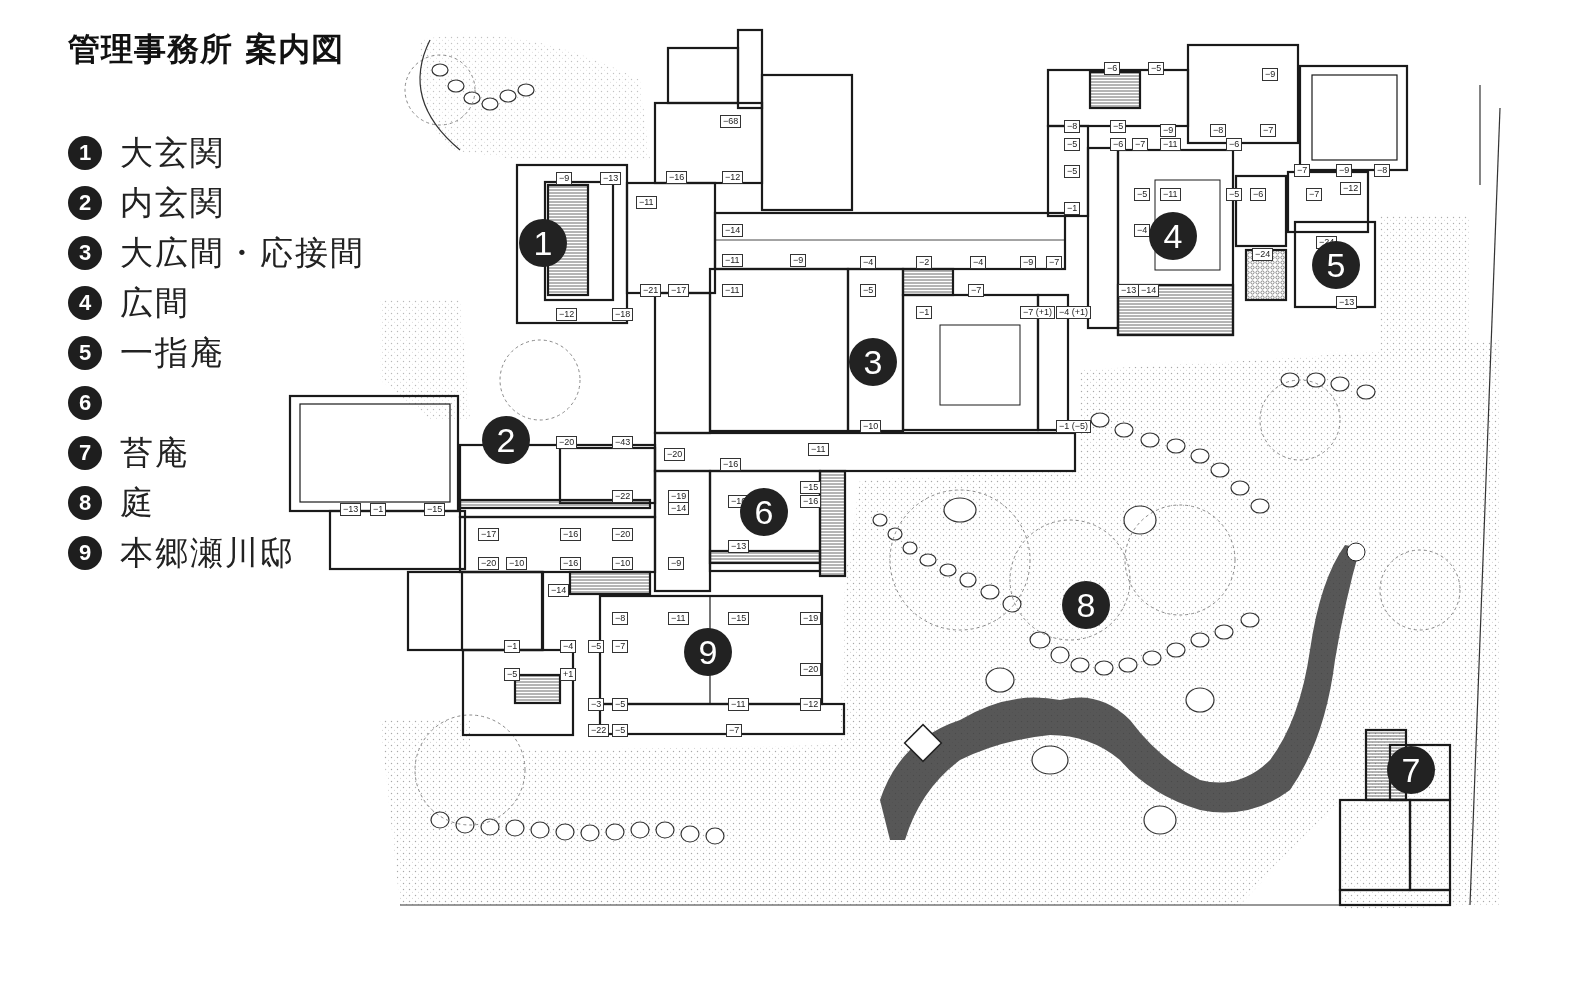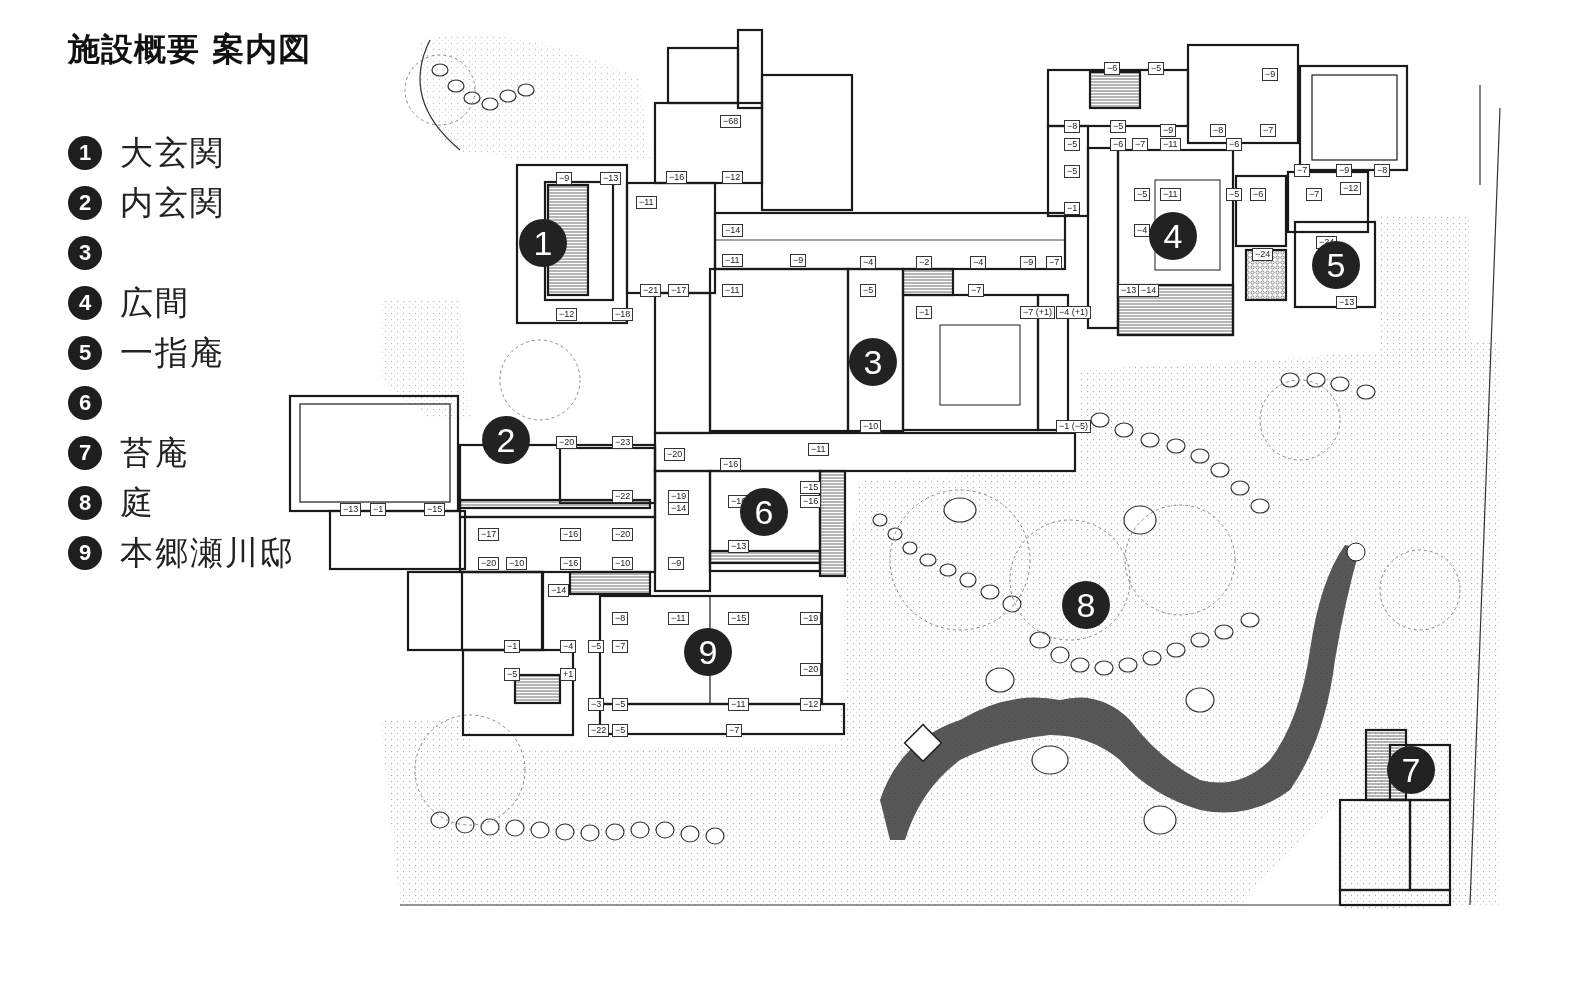--- a/index.html
+++ b/index.html
@@ -191,33 +191,34 @@
   </g>
 
   <g stroke="#333" stroke-width="1.2" fill="none">
     <line x1="1480" y1="85" x2="1480" y2="185"></line>
     <line x1="1500" y1="108" x2="1470" y2="905"></line>
     <line x1="400" y1="905" x2="1340" y2="905"></line>
     <path d="M460 150 Q400 100 430 40"></path>
   </g>
 </svg>
 
-<div class="title">施設概要 案内図</div>
+<div class="title">管理事務所 案内図</div>
 
 <div class="legend">
   <div class="legend-item">
     <span class="legend-num">1</span>
     <span>大玄関</span>
   </div>
   <div class="legend-item">
     <span class="legend-num">2</span>
     <span>内玄関</span>
   </div>
   <div class="legend-item">
     <span class="legend-num">3</span>
+    <span>大広間・応接間</span>
   </div>
   <div class="legend-item">
     <span class="legend-num">4</span>
     <span>広間</span>
   </div>
   <div class="legend-item">
     <span class="legend-num">5</span>
     <span>一指庵</span>
   </div>
   <div class="legend-item">
@@ -246,21 +247,21 @@
     <div class="room-tag" style="left: 636px; top: 196px;">−11</div>
     <div class="room-tag" style="left: 722px; top: 224px;">−14</div>
     <div class="room-tag" style="left: 722px; top: 254px;">−11</div>
     <div class="room-tag" style="left: 790px; top: 254px;">−9</div>
     <div class="room-tag" style="left: 640px; top: 284px;">−21</div>
     <div class="room-tag" style="left: 668px; top: 284px;">−17</div>
     <div class="room-tag" style="left: 722px; top: 284px;">−11</div>
     <div class="room-tag" style="left: 556px; top: 308px;">−12</div>
     <div class="room-tag" style="left: 612px; top: 308px;">−18</div>
     <div class="room-tag" style="left: 556px; top: 436px;">−20</div>
-    <div class="room-tag" style="left: 612px; top: 436px;">−23</div>
+    <div class="room-tag" style="left: 612px; top: 436px;">−43</div>
     <div class="room-tag" style="left: 664px; top: 448px;">−20</div>
     <div class="room-tag" style="left: 720px; top: 458px;">−16</div>
     <div class="room-tag" style="left: 808px; top: 443px;">−11</div>
     <div class="room-tag" style="left: 860px; top: 256px;">−4</div>
     <div class="room-tag" style="left: 860px; top: 284px;">−5</div>
     <div class="room-tag" style="left: 916px; top: 256px;">−2</div>
     <div class="room-tag" style="left: 970px; top: 256px;">−4</div>
     <div class="room-tag" style="left: 1020px; top: 256px;">−9</div>
     <div class="room-tag" style="left: 1046px; top: 256px;">−7</div>
     <div class="room-tag" style="left: 968px; top: 284px;">−7</div>

